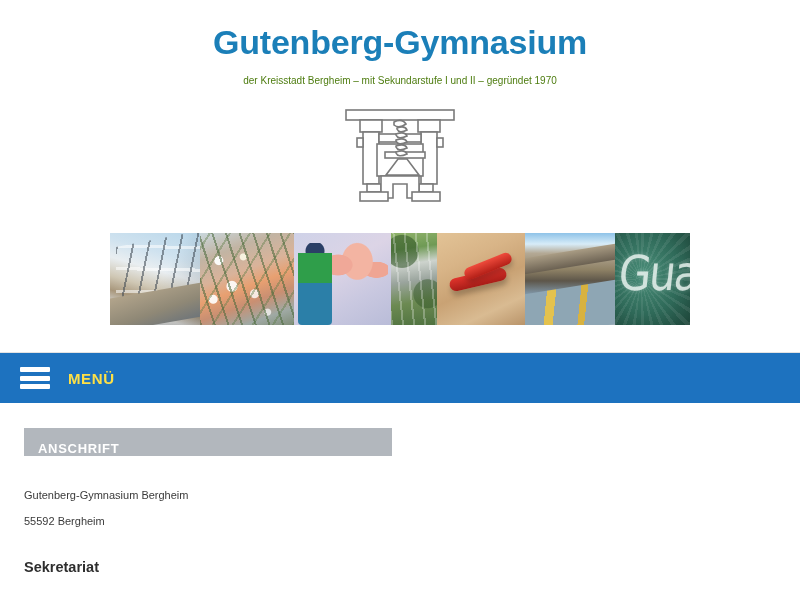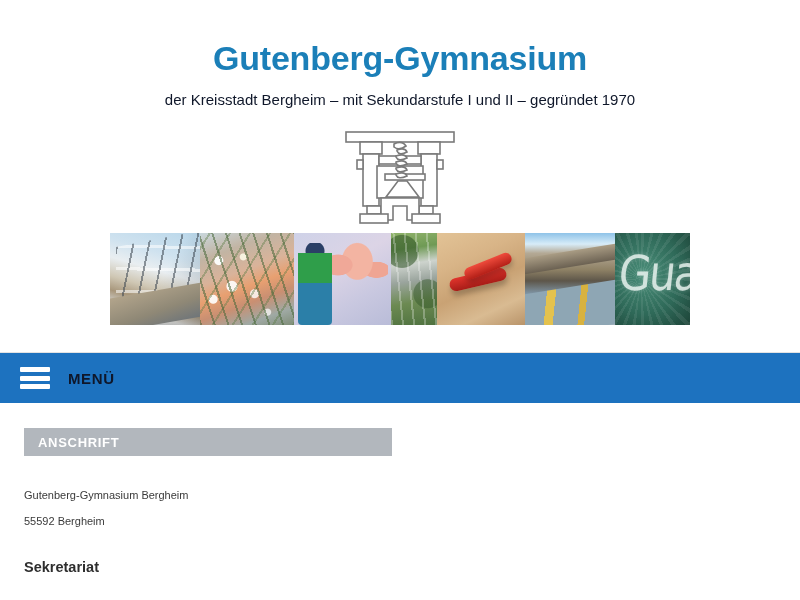--- a/index.html
+++ b/index.html
@@ -20,34 +20,34 @@
   .page {
     width: 800px;
     height: 600px;
     position: relative;
     background: #ffffff;
   }
 
   
   .site-header {
     text-align: center;
-    padding-top: 40px;
+    padding-top: 24px;
   }
   .site-title {
     font-size: 34px;
     font-weight: bold;
     color: #1b7fb8;
     letter-spacing: -0.2px;
     line-height: 1.1;
     margin: 0;
   }
   .site-subtitle {
-    font-size: 15px;
+    font-size: 10px;
     font-weight: normal;
-    color: #0f172a;
+    color: #4d7c0f;
     margin: 14px 0 0 0;
     line-height: 1.2;
   }
 
   
   .logo-wrap {
     margin-top: 18px;
     display: flex;
     justify-content: center;
     align-items: center;
@@ -238,41 +238,41 @@
     cursor: pointer;
   }
   .hamburger span {
     display: block;
     height: 5px;
     width: 100%;
     background: #ffffff;
     border-radius: 1px;
   }
   .menu-label {
-    color: #0f172a;
+    color: #fde047;
     font-size: 15px;
     font-weight: bold;
     letter-spacing: 0.6px;
   }
 
   
   .content {
     position: absolute;
     left: 0;
     top: 403px;
     width: 800px;
     padding: 25px 24px 0 24px;
     box-sizing: border-box;
   }
   .section-bar {
     width: 368px;
     height: 28px;
     background: #b2b7bd;
     display: flex;
-    align-items: center;
+    align-items: flex-end;
     padding-left: 14px;
     box-sizing: border-box;
   }
   .section-bar-title {
     color: #ffffff;
     font-size: 13px;
     font-weight: bold;
     letter-spacing: 0.7px;
   }
   .addr-block {

